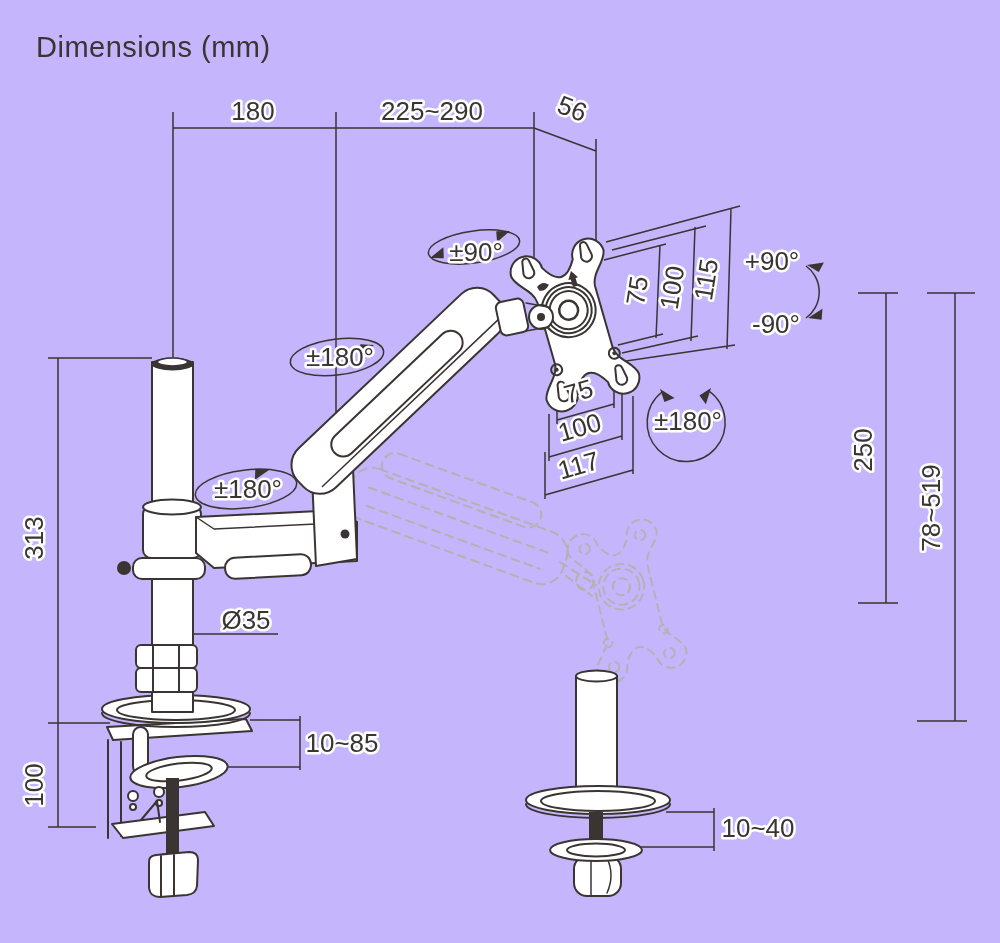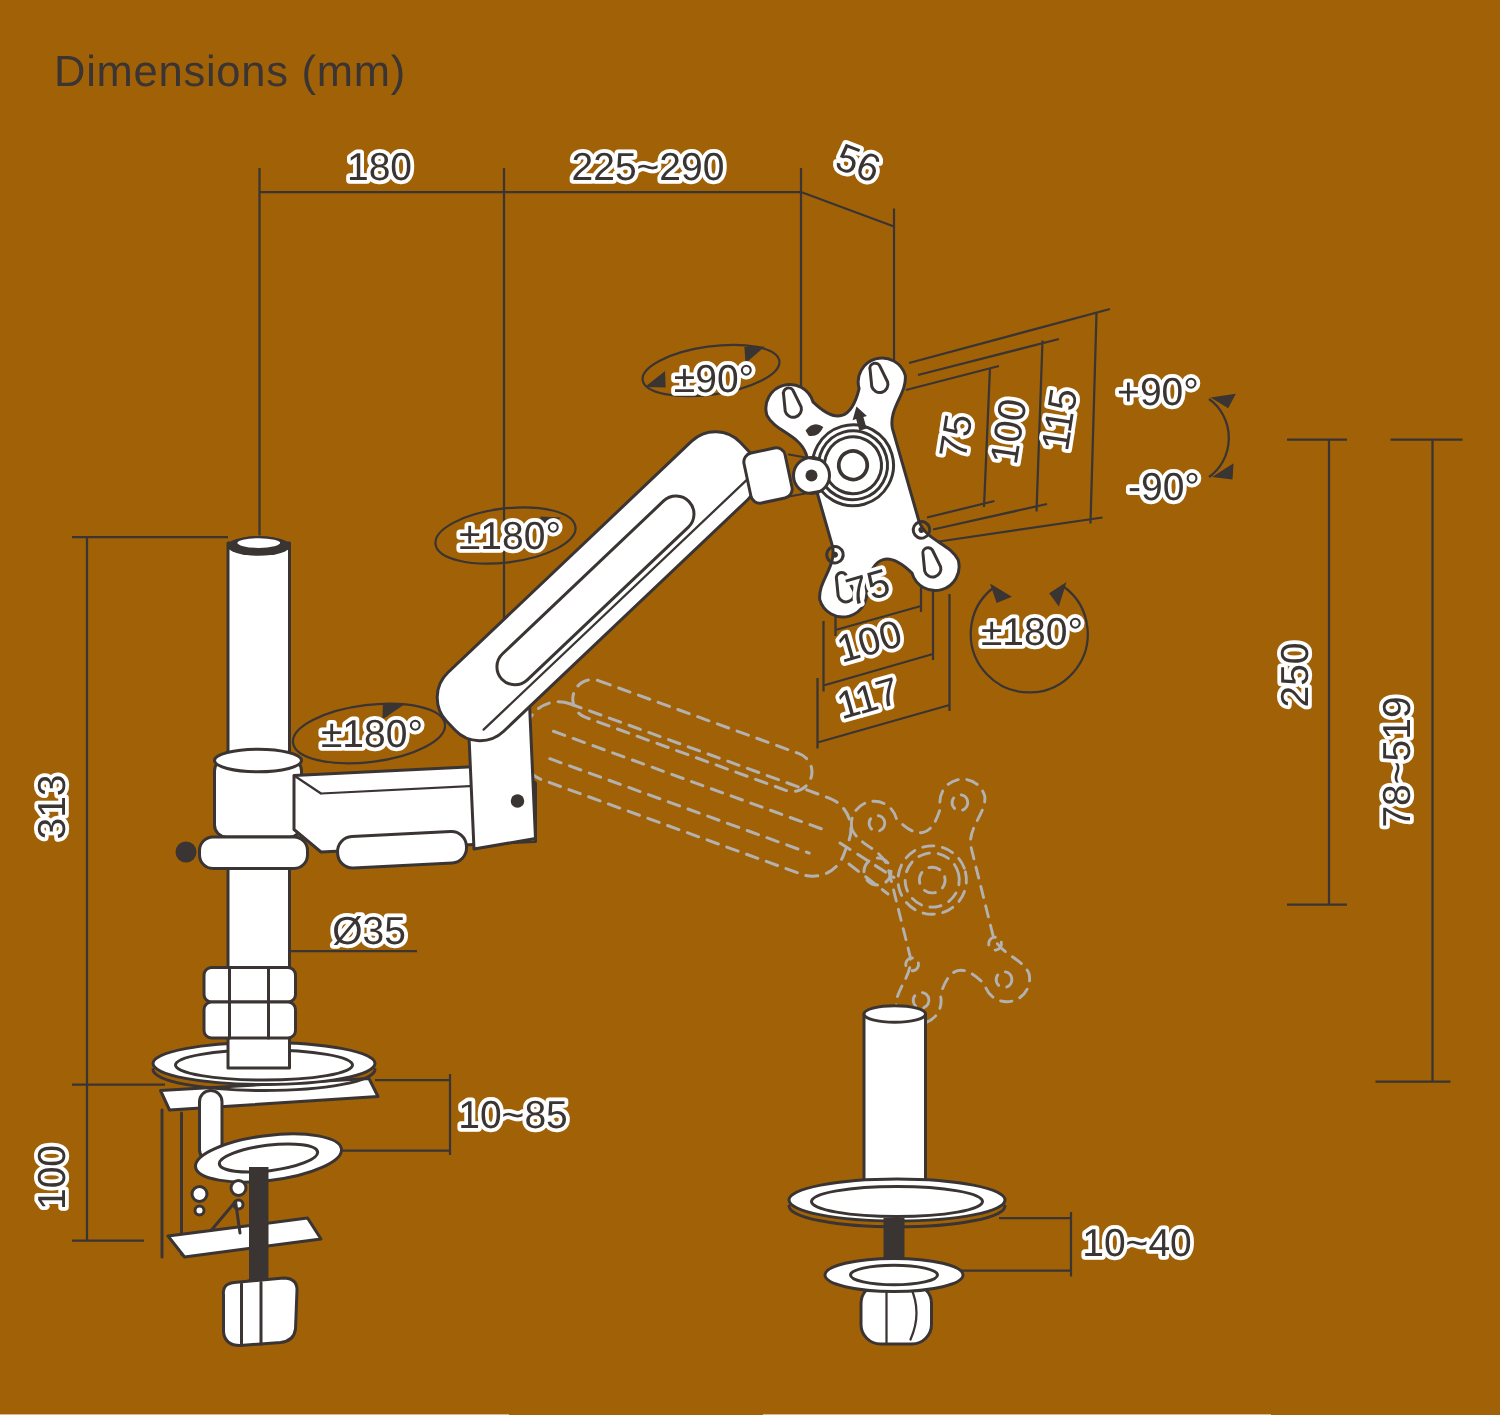--- a/index.html
+++ b/index.html
@@ -1,16 +1,16 @@
 <!DOCTYPE html>
 <html><head>
 <meta charset="utf-8">
 <style>
   html,body{margin:0;padding:0;background:#ffffff;}
-  .canvas{position:relative;width:1000px;height:943px;background:#a16207;overflow:hidden;
+  .canvas{position:relative;width:1000px;height:943px;background:#c4b5fd;overflow:hidden;
           font-family:"Liberation Sans",sans-serif;}
   svg{position:absolute;left:0;top:0;}
   .ln  {stroke:#3a3433;fill:none;stroke-width:2;stroke-linecap:round;stroke-linejoin:round;}
   .fw  {fill:#ffffff;}
   .dim {stroke:#3a3433;fill:none;stroke-width:1.5;stroke-linecap:butt;}
   .dark{fill:#3a3433;stroke:none;}
   .ghost{stroke:#b4b2b1;fill:none;stroke-width:2;stroke-dasharray:8 6;stroke-linecap:round;stroke-linejoin:round;}
   text.t{font-family:"Liberation Sans",sans-serif;font-size:26px;fill:#3a3433;
          paint-order:stroke;stroke:#ffffff;stroke-width:5px;stroke-linejoin:round;}
   text.title{font-family:"Liberation Sans",sans-serif;font-size:29px;fill:#3a3433;

